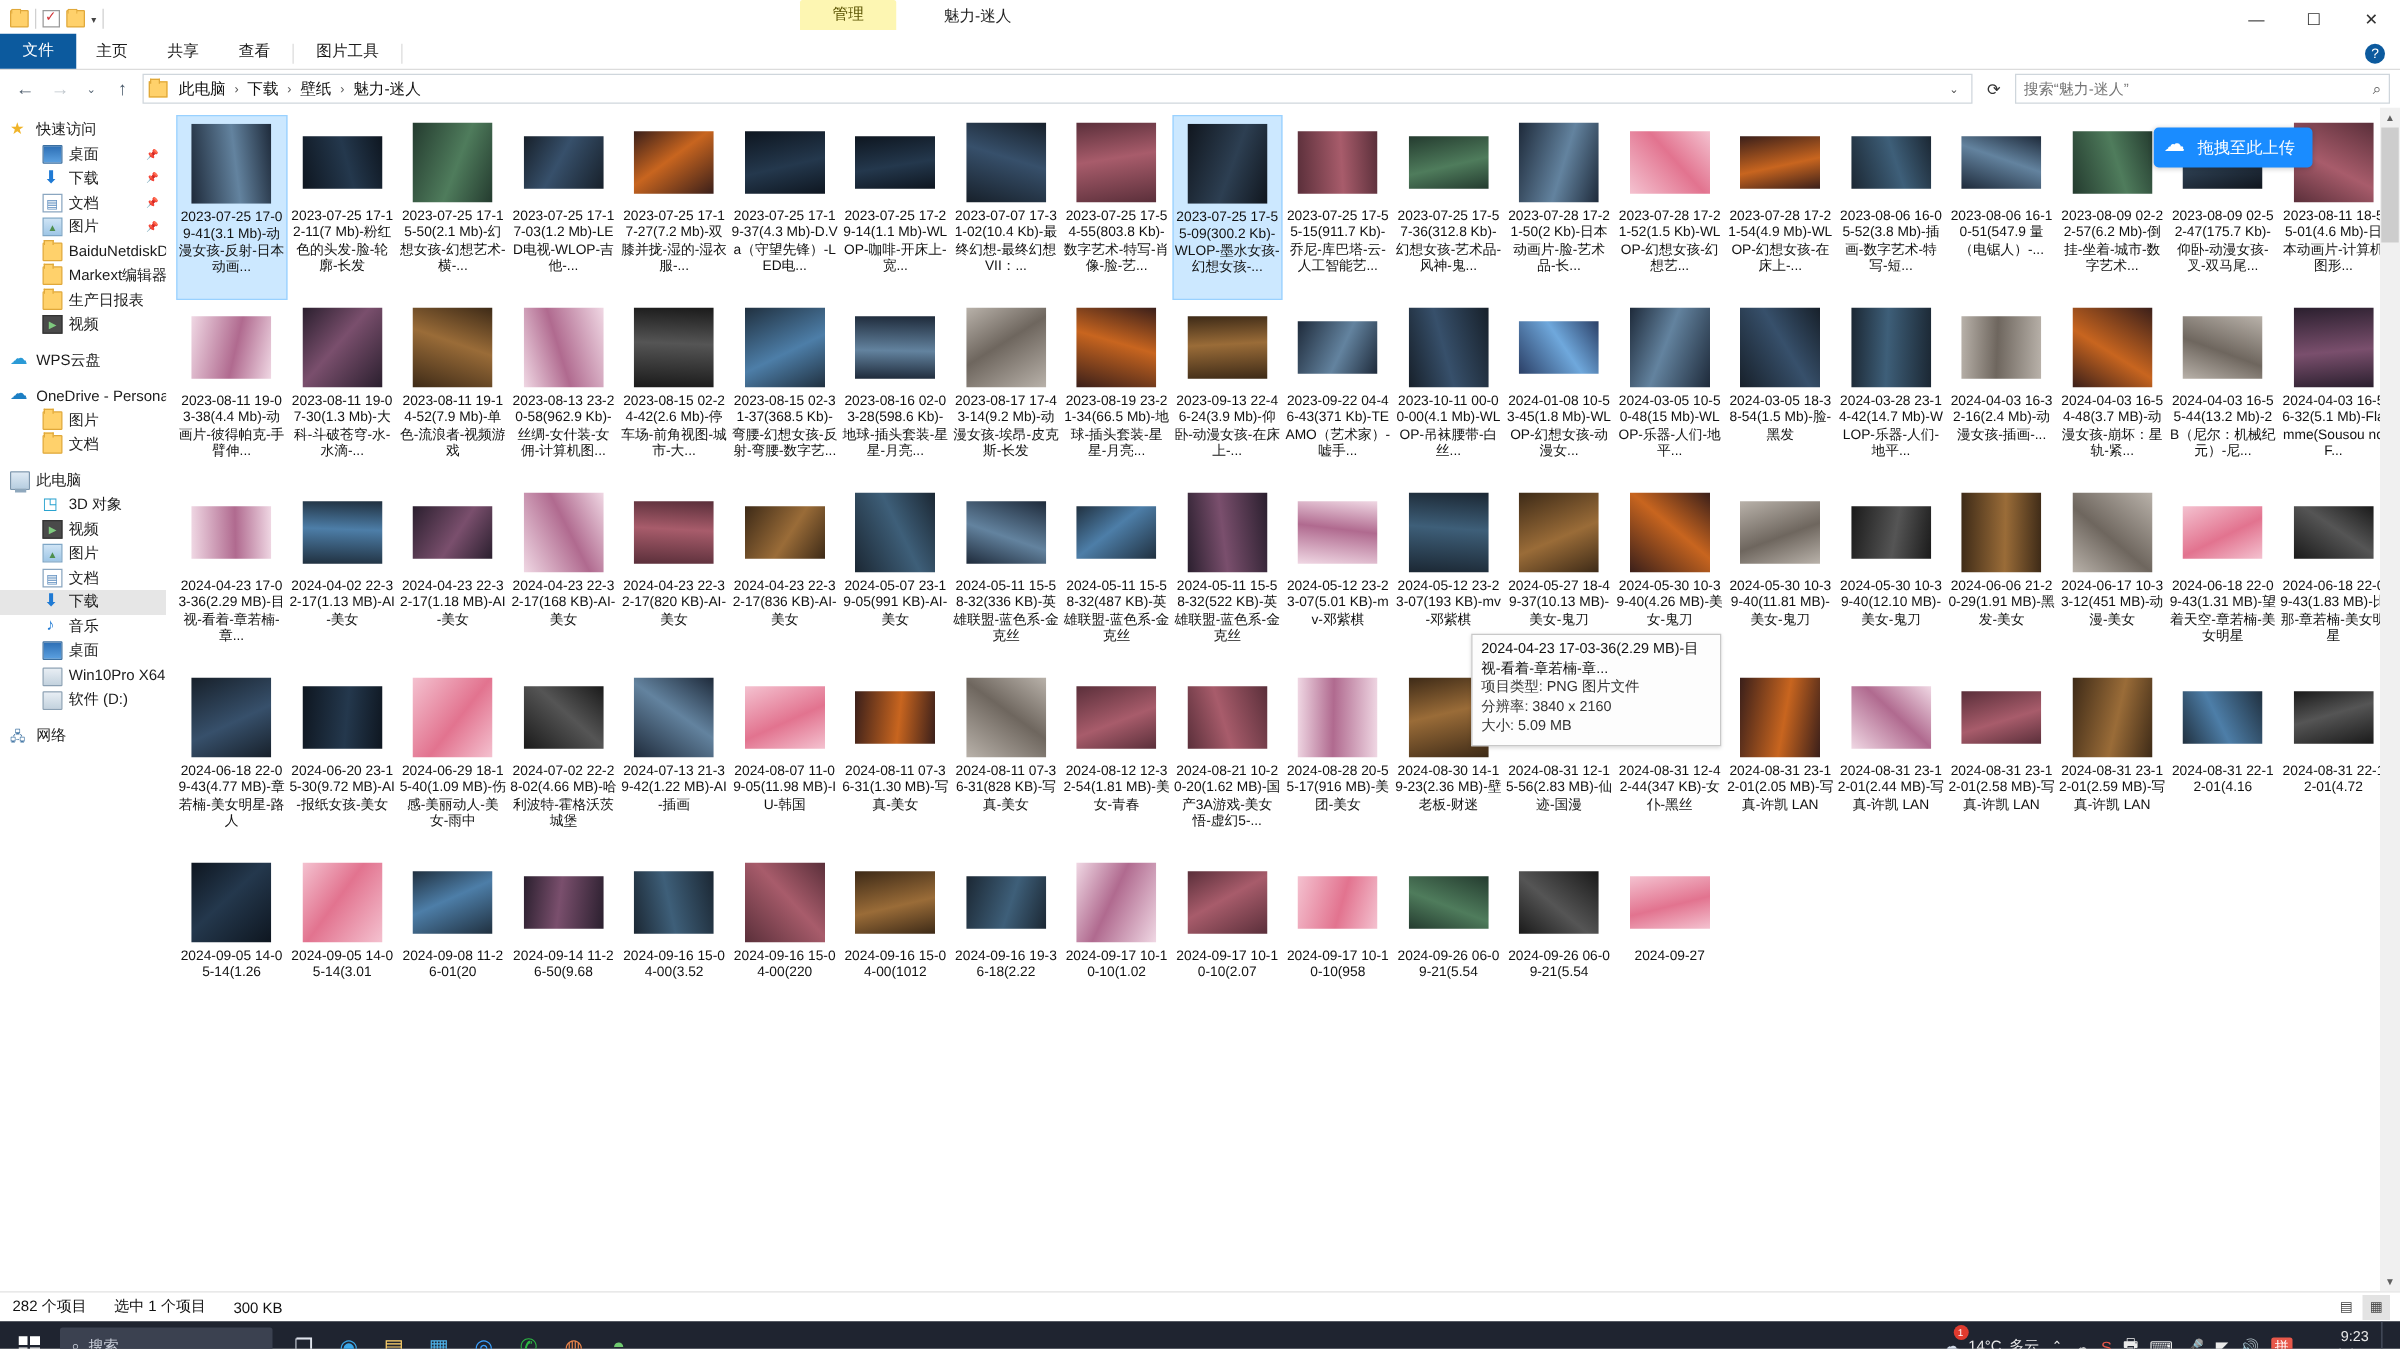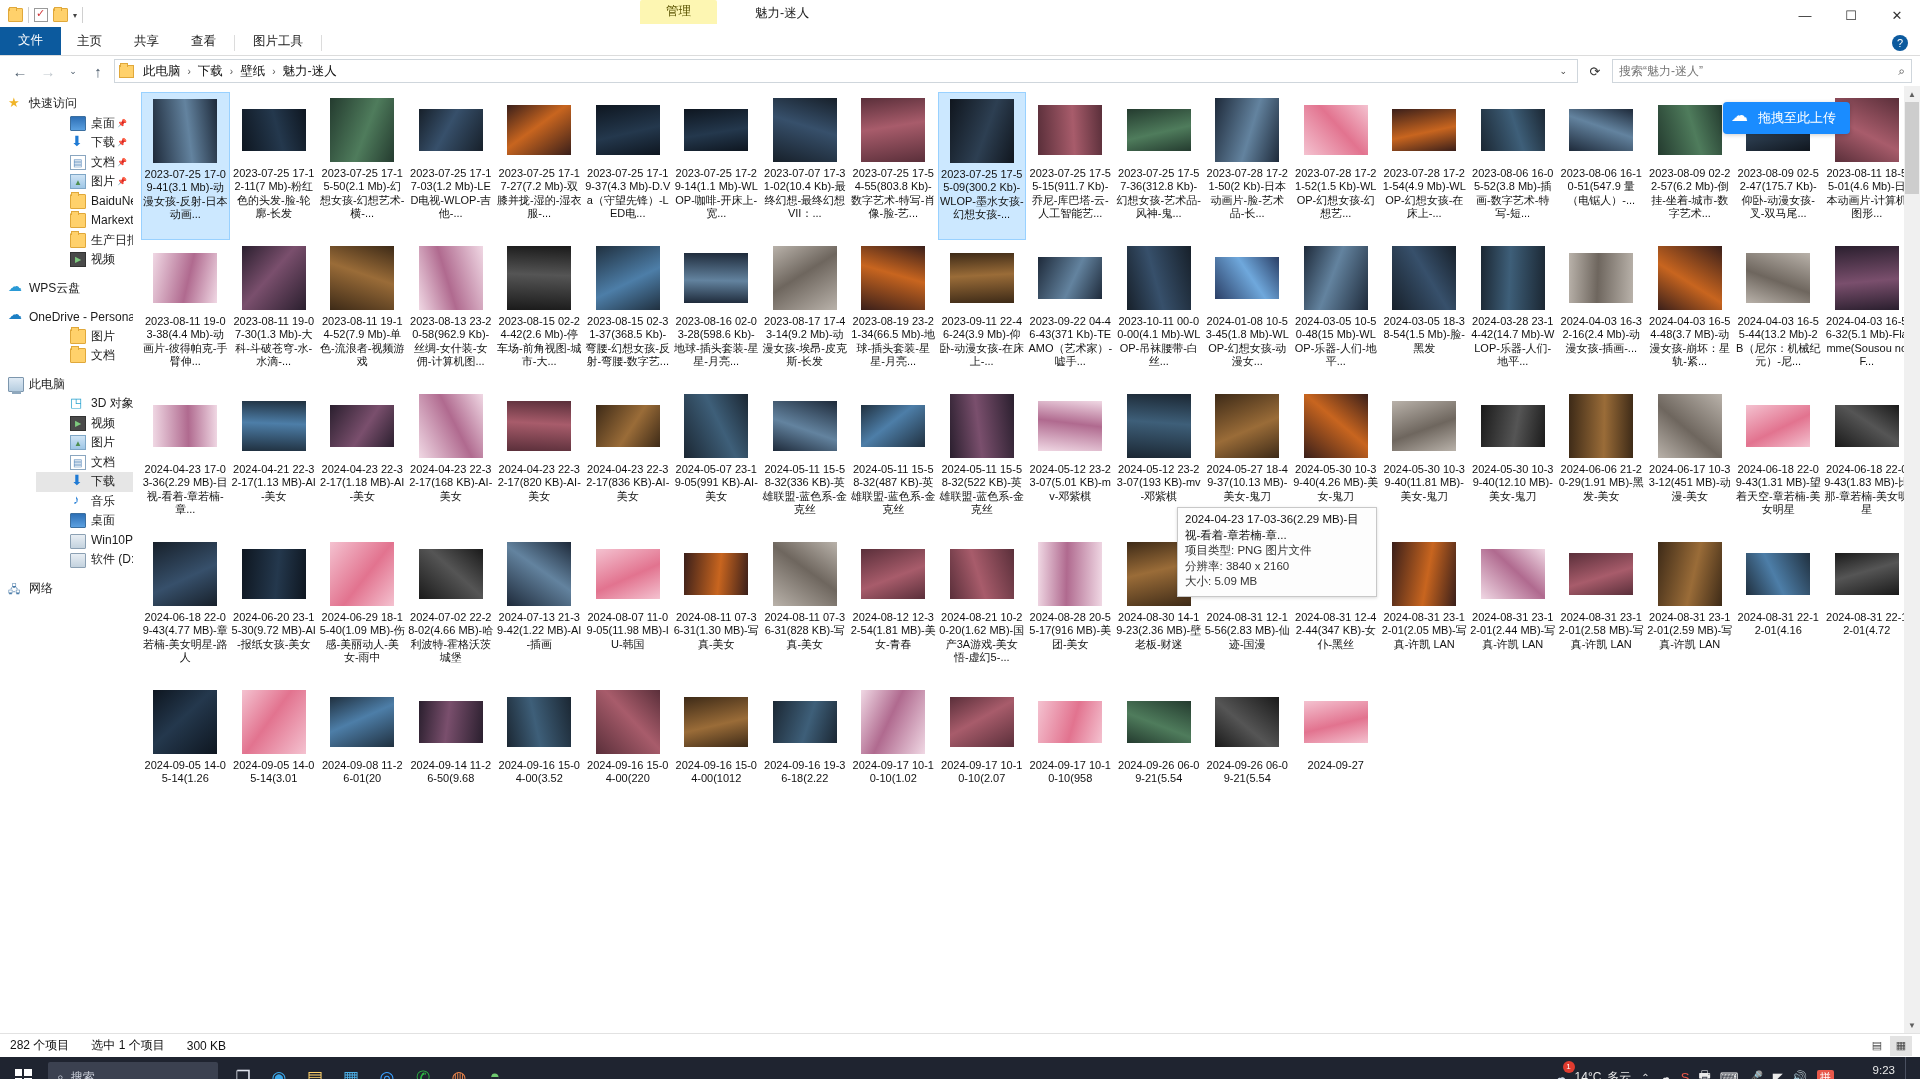--- a/index.html
+++ b/index.html
@@ -47,21 +47,21 @@
   .search-ico { font-size:12px; color:#555; }
 
   
   .main { display:flex; height:947px; }
 
   
   .sidebar { width:133px; background:#fff; padding-top:8px; overflow:hidden; position:relative; flex:none;}
   .snode { display:flex; align-items:center; height:19.5px; padding-left:6px; font-size:12px; color:#1b1b1b; white-space:nowrap; }
   .snode.sel { background:#e6e6e6; }
   .snode .ic { width:16px; height:15px; margin-right:5px; flex:none; position:relative; }
-  .snode.lvl1 { padding-left:34px;margin-left:36px; }
+  .snode.lvl1 { padding-left:34px; }
   .snode.lvl0 { padding-left:8px; }
   .gap { height:9px; }
   .pin { position:absolute; right:6px; font-size:9px; color:#7a7a7a; transform:rotate(45deg); }
   .i-star:after{content:"★"; color:#f0b429; font-size:13px; position:absolute; top:-1px;}
   .i-desktop{background:linear-gradient(#2d6fb5,#5ba0e0); border:1px solid #3b6fa0; border-radius:1px;}
   .i-down:after{content:"⬇"; color:#1f7ad4; font-size:14px; position:absolute; top:-2px; left:1px;}
   .i-doc{background:#fff;border:1px solid #8aa6c0;}
   .i-doc:after{content:"▤"; color:#5b8bbd; font-size:10px; position:absolute; left:2px; top:1px;}
   .i-pic{background:linear-gradient(#cfe4f5,#9ec6e6); border:1px solid #7ea6c6;}
   .i-pic:after{content:"▲"; position:absolute; color:#4f8f4f; font-size:8px; left:3px; bottom:1px;}
@@ -461,21 +461,21 @@
         <div class="tile">
           <div class="thumb">
             <div style="background: linear-gradient(16deg, rgb(58, 31, 26) 0%, rgb(200, 101, 31) 55%, rgb(58, 31, 26) 100%); width: 100%; height: 64px; align-self: center;"></div>
           </div>
           <div class="cap">2023-08-19 23-21-34(66.5 Mb)-地球-插头套装-星星-月亮...</div>
         </div>
         <div class="tile">
           <div class="thumb">
             <div style="background: linear-gradient(-3deg, rgb(61, 42, 23) 0%, rgb(154, 108, 56) 55%, rgb(61, 42, 23) 100%); width: 100%; height: 50px; align-self: center;"></div>
           </div>
-          <div class="cap">2023-09-11 22-46-24(3.9 Mb)-仰卧-动漫女孩-在床上-...</div>
+          <div class="cap">2023-09-13 22-46-24(3.9 Mb)-仰卧-动漫女孩-在床上-...</div>
         </div>
         <div class="tile">
           <div class="thumb">
             <div style="background: linear-gradient(115deg, rgb(30, 42, 58) 0%, rgb(99, 131, 159) 55%, rgb(30, 42, 58) 100%); width: 100%; height: 42px; align-self: center;"></div>
           </div>
           <div class="cap">2023-09-22 04-46-43(371 Kb)-TEAMO（艺术家）-嘘手...</div>
         </div>
         <div class="tile">
           <div class="thumb">
             <div style="background: linear-gradient(-105deg, rgb(23, 32, 42) 0%, rgb(55, 80, 107) 55%, rgb(23, 32, 42) 100%); width: 100%; height: 64px; align-self: center;"></div>
@@ -533,21 +533,21 @@
         <div class="tile">
           <div class="thumb">
             <div style="background: linear-gradient(89deg, rgb(240, 216, 228) 0%, rgb(176, 106, 143) 55%, rgb(240, 216, 228) 100%); width: 100%; height: 42px; align-self: center;"></div>
           </div>
           <div class="cap">2024-04-23 17-03-36(2.29 MB)-目视-看着-章若楠-章...</div>
         </div>
         <div class="tile">
           <div class="thumb">
             <div style="background: linear-gradient(2deg, rgb(32, 48, 63) 0%, rgb(77, 126, 168) 55%, rgb(32, 48, 63) 100%); width: 100%; height: 50px; align-self: center;"></div>
           </div>
-          <div class="cap">2024-04-21 22-32-17(1.13 MB)-AI-美女</div>
+          <div class="cap">2024-04-02 22-32-17(1.13 MB)-AI-美女</div>
         </div>
         <div class="tile">
           <div class="thumb">
             <div style="background: linear-gradient(123deg, rgb(42, 31, 46) 0%, rgb(122, 79, 109) 55%, rgb(42, 31, 46) 100%); width: 100%; height: 42px; align-self: center;"></div>
           </div>
           <div class="cap">2024-04-23 22-32-17(1.18 MB)-AI-美女</div>
         </div>
         <div class="tile">
           <div class="thumb">
             <div style="background: linear-gradient(63deg, rgb(240, 216, 228) 0%, rgb(176, 106, 143) 55%, rgb(240, 216, 228) 100%); width: 100%; height: 64px; align-self: center;"></div>

